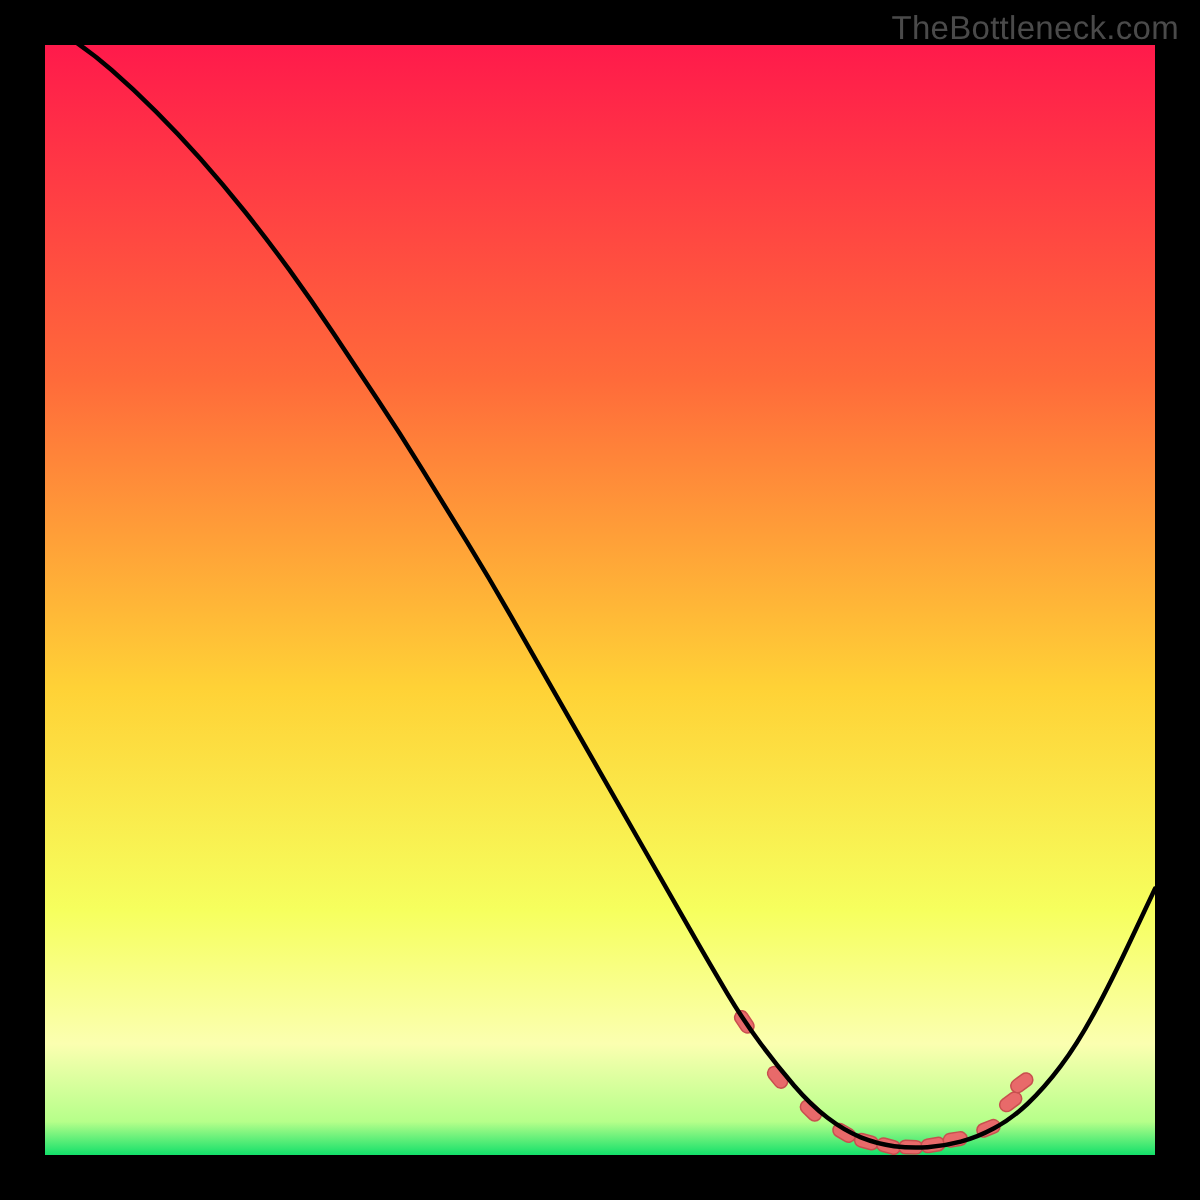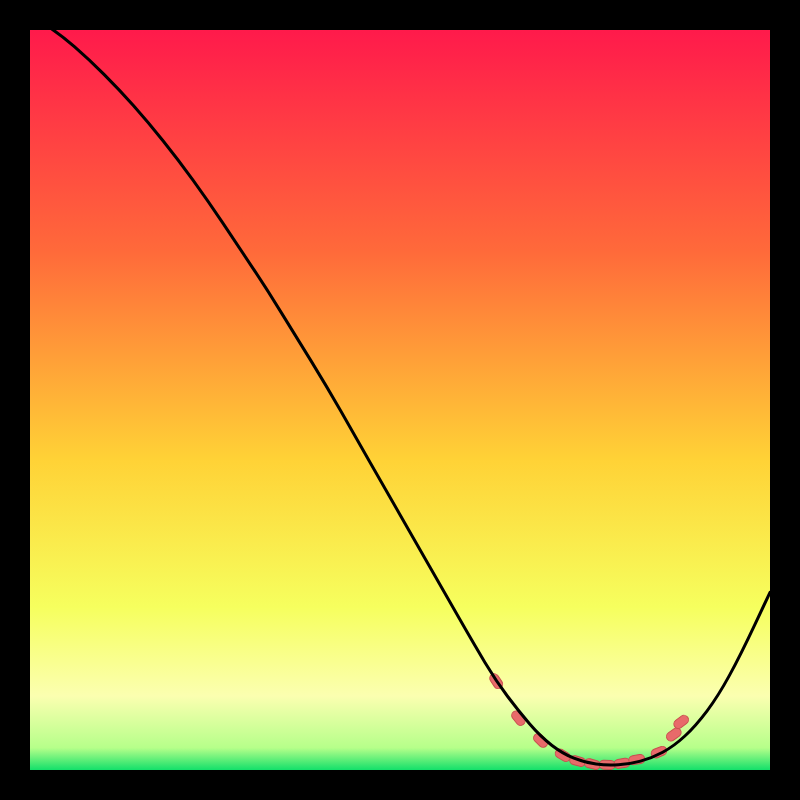--- a/index.html
+++ b/index.html
@@ -68,14 +68,15 @@
           <rect x="584.0" y="728.8" width="16" height="9" rx="4.5" ry="4.5" fill="#e86a6a" stroke="#c84f4f" stroke-width="1" transform="rotate(-9.5 592.0 733.3)"></rect>
           <rect x="598.8" y="725.1" width="16" height="9" rx="4.5" ry="4.5" fill="#e86a6a" stroke="#c84f4f" stroke-width="1" transform="rotate(-9.5 606.8 729.6)"></rect>
           <rect x="621.0" y="717.7" width="16" height="9" rx="4.5" ry="4.5" fill="#e86a6a" stroke="#c84f4f" stroke-width="1" transform="rotate(-21.8 629.0 722.2)"></rect>
           <rect x="635.8" y="700.0" width="16" height="9" rx="4.5" ry="4.5" fill="#e86a6a" stroke="#c84f4f" stroke-width="1" transform="rotate(-36.3 643.8 704.5)"></rect>
           <rect x="643.2" y="687.4" width="16" height="9" rx="4.5" ry="4.5" fill="#e86a6a" stroke="#c84f4f" stroke-width="1" transform="rotate(-36.3 651.2 691.9)"></rect>
         </g>
       <path id="curve-path" fill="none" stroke="#000000" stroke-width="3" stroke-linecap="round" stroke-linejoin="round" d="M 0.0 -14.8 Q 0.0 -14.8 14.8 -5.6 Q 29.6 3.7 44.4 16.7 Q 59.2 29.6 74.0 44.4 Q 88.8 59.2 103.6 75.8 Q 118.4 92.5 133.2 111.0 Q 148.0 129.5 162.8 149.8 Q 177.6 170.2 192.4 192.4 Q 207.2 214.6 222.0 236.8 Q 236.8 259.0 251.6 283.1 Q 266.4 307.1 281.2 331.1 Q 296.0 355.2 310.8 381.1 Q 325.6 407.0 340.4 432.9 Q 355.2 458.8 370.0 484.7 Q 384.8 510.6 399.6 536.5 Q 414.4 562.4 429.2 588.3 Q 444.0 614.2 455.1 632.7 Q 466.2 651.2 477.3 666.0 Q 488.4 680.8 499.5 693.8 Q 510.6 706.7 521.7 715.2 Q 532.8 723.7 543.9 728.2 Q 555.0 732.6 566.1 734.1 Q 577.2 735.6 588.3 734.8 Q 599.4 734.1 610.5 731.1 Q 621.6 728.2 632.7 722.2 Q 643.8 716.3 654.9 706.0 Q 666.0 695.6 677.1 680.8 Q 688.2 666.0 699.3 645.6 Q 710.4 625.3 725.2 593.8 T 740.0 562.4"></path>
     </svg>
   </div>
 
+  <div class="watermark">TheBottleneck.com</div>
 
 </div>
 
 </body></html>

